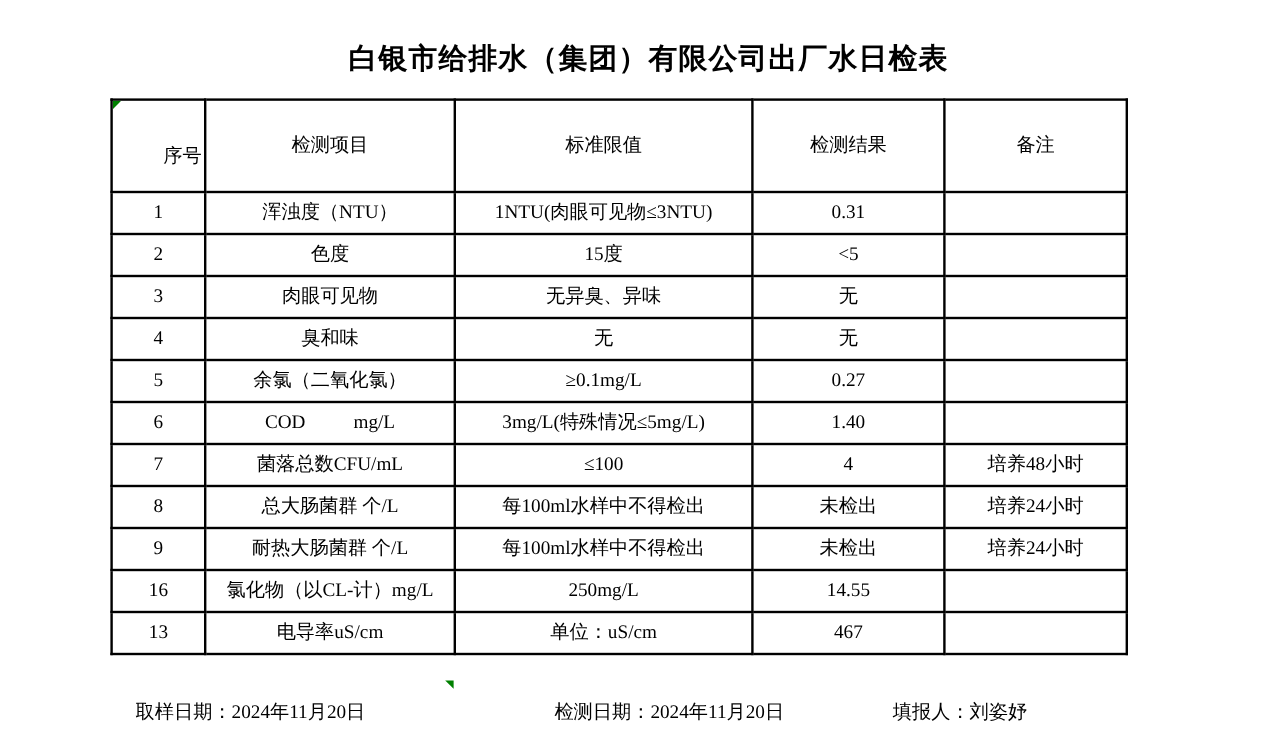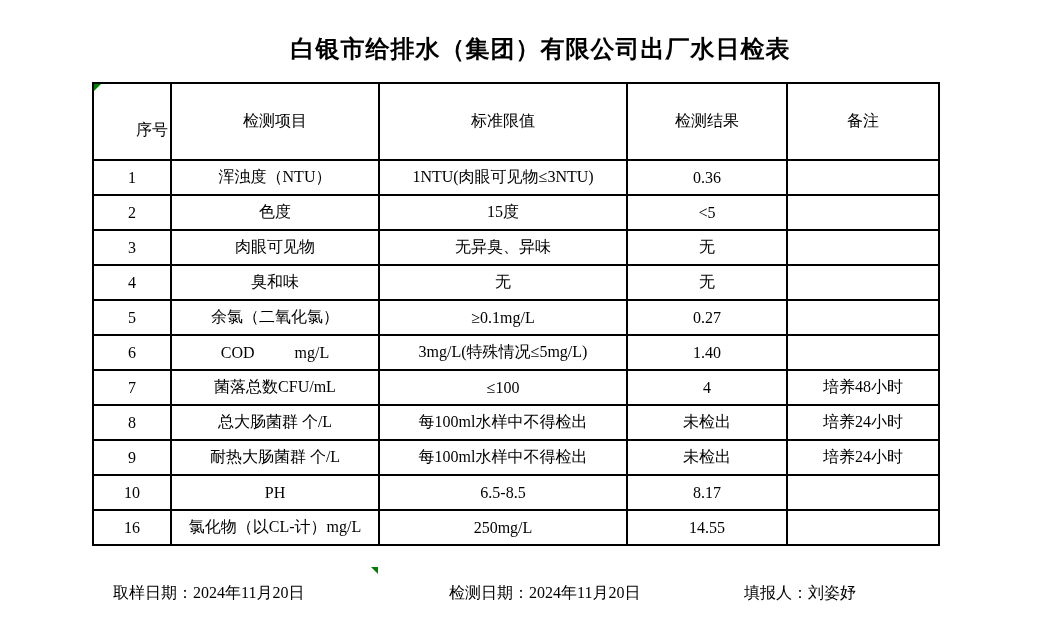--- a/index.html
+++ b/index.html
@@ -36,21 +36,21 @@
     border-right:7px solid transparent;
   }
   .tri-bottom{
     position:absolute;left:371px;top:567px;
     border-top:7px solid var(--indicator,#008000);
     border-left:7px solid transparent;
   }
   .footer{position:absolute;top:583px;left:0;width:100%;font-size:16px;}
   .footer span{position:absolute;white-space:pre;}
   .f-sampling{left:113px;}
-  .f-testing{left:449px;}
+  .f-testing{left:462px;}
   .f-reporter{left:744px;}
 </style>
 </head>
 <body>
 
 <div class="page">
 
   <h1 class="title">白银市给排水（集团）有限公司出厂水日检表</h1>
 
   <table class="report">
@@ -71,21 +71,21 @@
         <th>标准限值</th>
         <th>检测结果</th>
         <th>备注</th>
       </tr>
     </thead>
     <tbody id="table-body">
         <tr>
           <td>1</td>
           <td>浑浊度（NTU）</td>
           <td>1NTU(肉眼可见物≤3NTU)</td>
-          <td>0.36</td>
+          <td>0.31</td>
           <td></td>
         </tr>
         <tr>
           <td>2</td>
           <td>色度</td>
           <td>15度</td>
           <td>&lt;5</td>
           <td></td>
         </tr>
         <tr>
@@ -131,31 +131,31 @@
           <td>培养24小时</td>
         </tr>
         <tr>
           <td>9</td>
           <td>耐热大肠菌群 个/L</td>
           <td>每100ml水样中不得检出</td>
           <td>未检出</td>
           <td>培养24小时</td>
         </tr>
         <tr>
-          <td>10</td>
-          <td>PH</td>
-          <td>6.5-8.5</td>
-          <td>8.17</td>
-          <td></td>
-        </tr>
-        <tr>
           <td>16</td>
           <td>氯化物（以CL-计）mg/L</td>
           <td>250mg/L</td>
           <td>14.55</td>
+          <td></td>
+        </tr>
+        <tr>
+          <td>13</td>
+          <td>电导率uS/cm</td>
+          <td>单位：uS/cm</td>
+          <td>467</td>
           <td></td>
         </tr>
       </tbody>
   </table>
 
   <span class="tri-bottom"></span>
 
   <div class="footer">
     <span class="f-sampling">取样日期：2024年11月20日</span>
     <span class="f-testing">检测日期：2024年11月20日</span>

